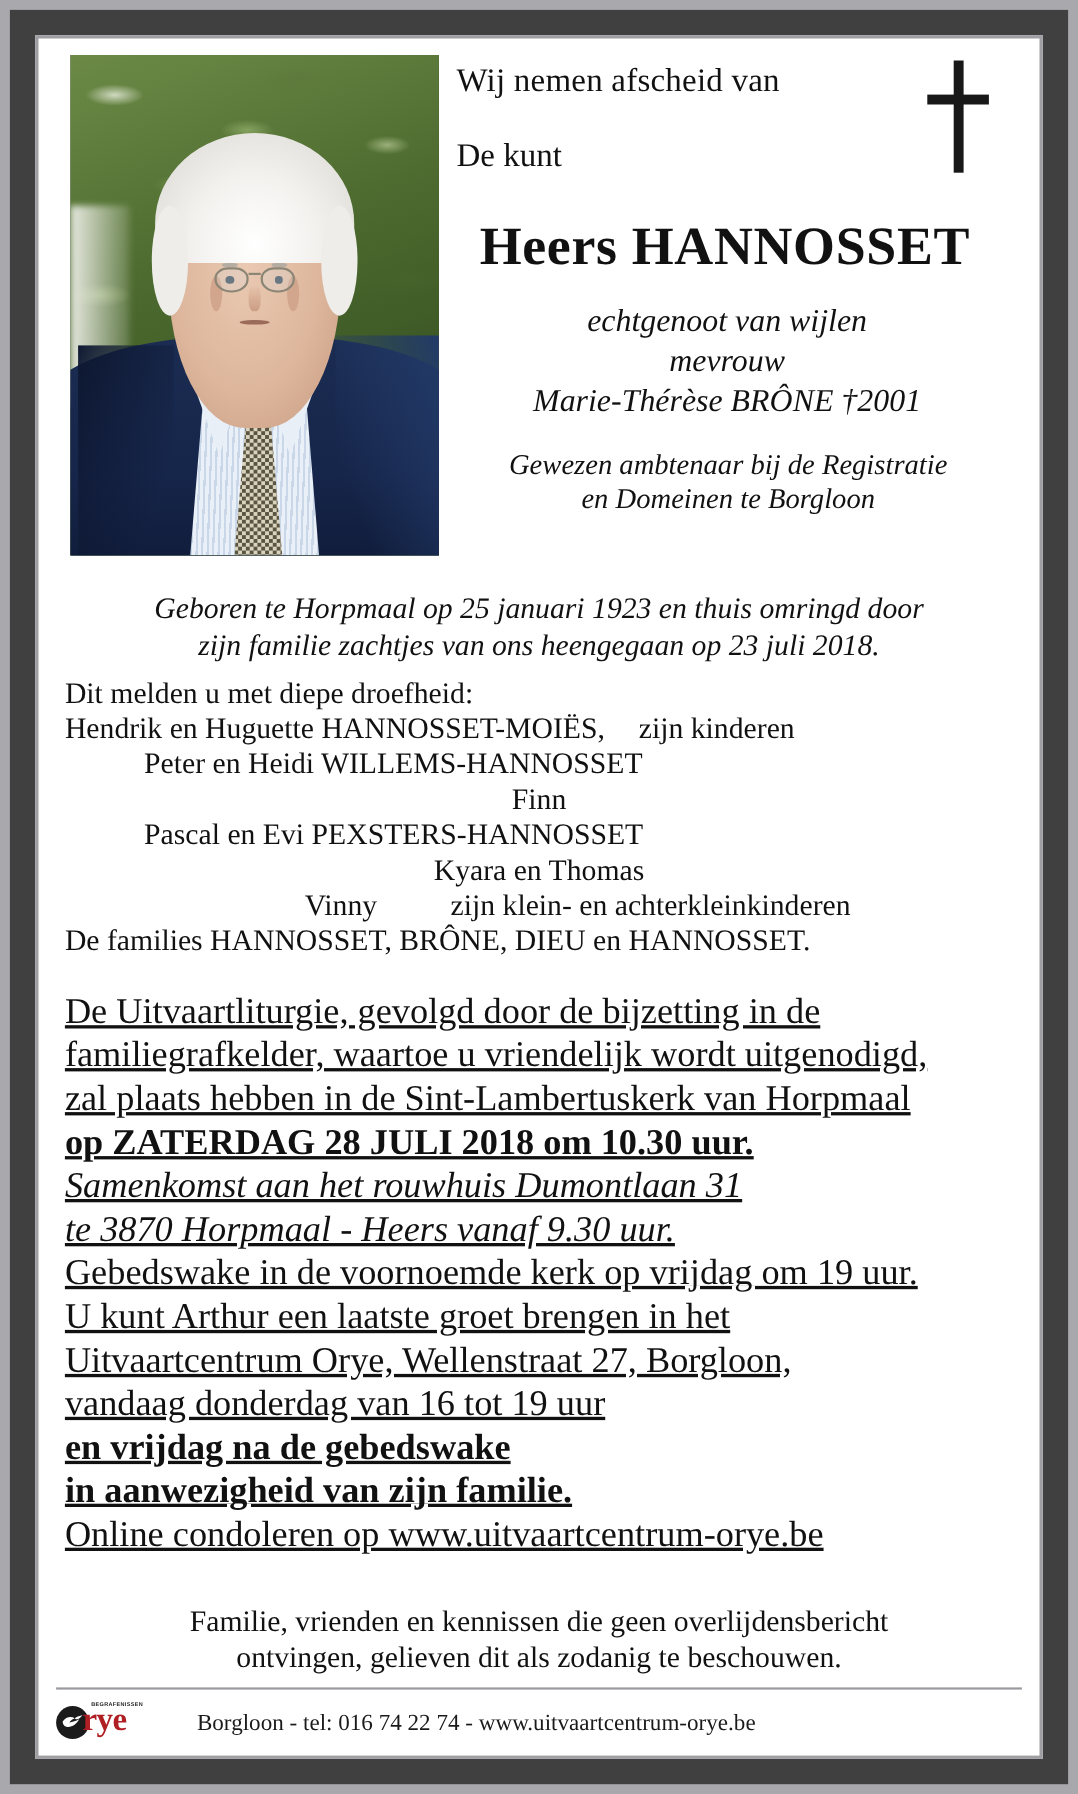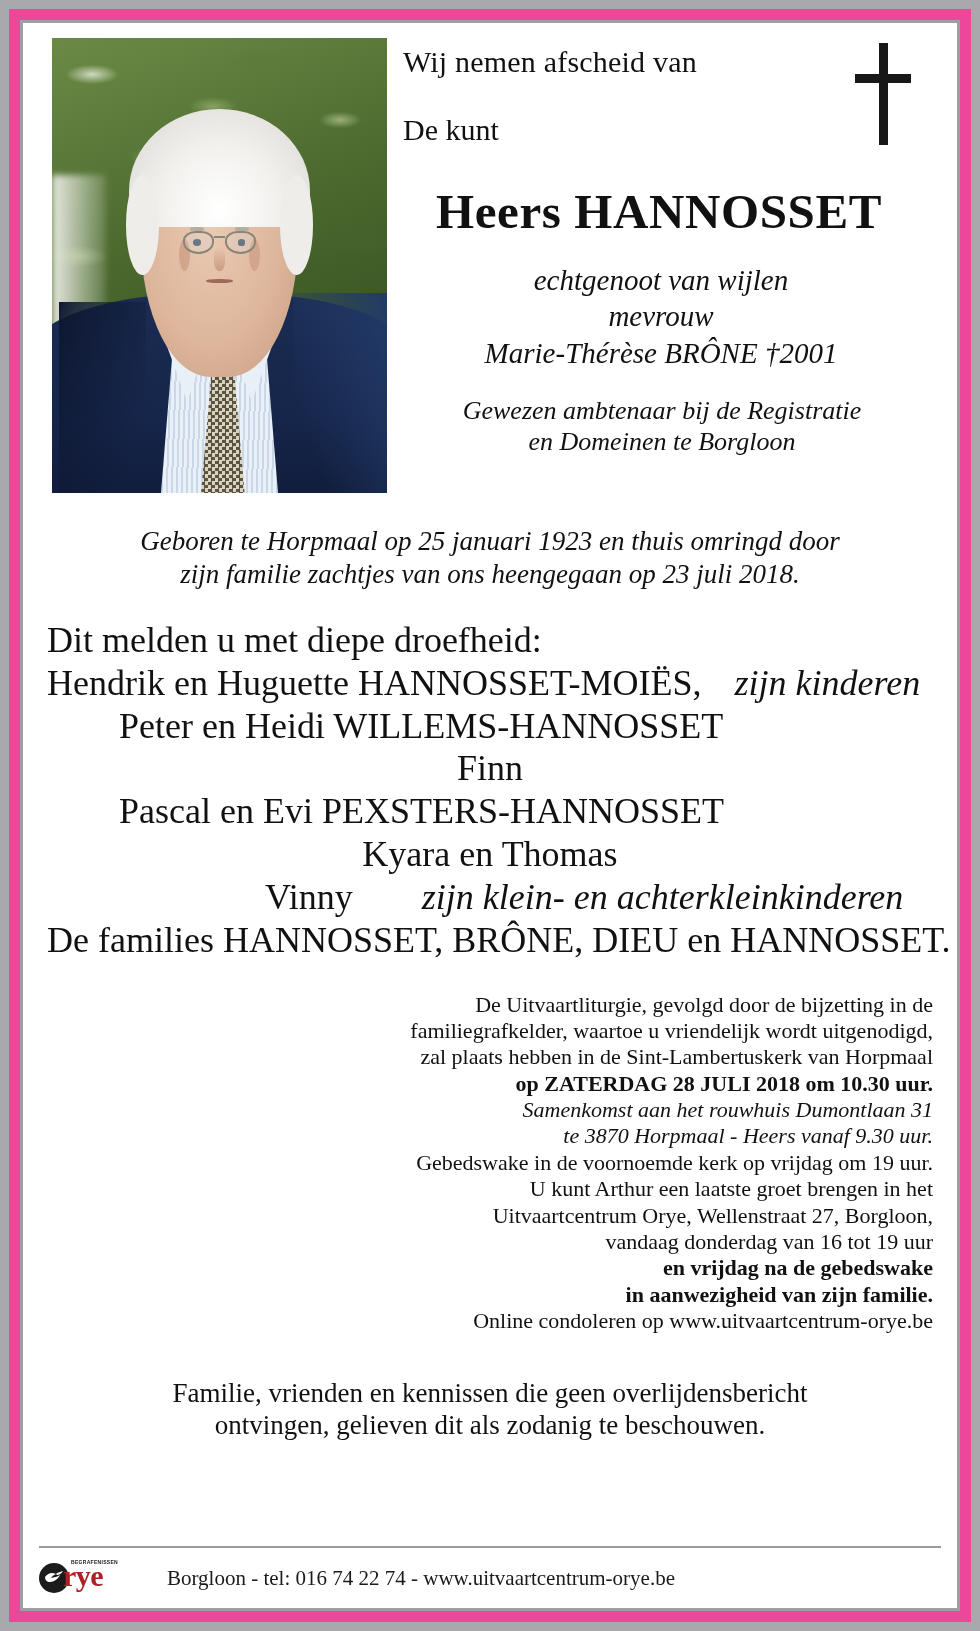--- a/index.html
+++ b/index.html
@@ -21,22 +21,22 @@
     width: 980px;
     height: 1631px;
     box-sizing: border-box;
     background: #a9a9ad;
     padding: 9px;
   }
   #card-white {
     box-sizing: border-box;
     width: 100%;
     height: 100%;
-    background: #ec4899;
-    padding: 11px;
+    background: #404040;
+    padding: 23px;
   }
   #card-inner {
     box-sizing: border-box;
     width: 100%;
     height: 100%;
     border: 3px solid #9e9ea3;
     background: #ffffff;
     position: relative;
     padding: 0;
   }
@@ -294,44 +294,44 @@
   
   .body-block { padding: 0 6px; }
   .born {
     text-align: center;
     font-style: italic;
     font-size: 27px;
     line-height: 1.22;
     margin-top: 32px;
   }
   .announce {
-    font-size: 36px;
+    font-size: 27px;
     line-height: 1.19;
-    margin-top: 28px;
+    margin-top: 11px;
   }
   .announce .l { display: block; white-space: nowrap; }
   .al-left   { text-align: left; }
   .al-center { text-align: center; }
   .al-ind    { padding-left: 72px; }
   .note {
-    font-style: italic;
   }
   .row-2col {
     display: flex;
     align-items: baseline;
     justify-content: flex-start;
   }
   .row-2col .main { white-space: nowrap; }
   .row-2col .note { margin-left: 24px; white-space: nowrap; }
 
   .service {
-    text-align: right;
-    font-size: 22px;
+    text-align: left;
+    font-size: 33px;
     line-height: 1.20;
     margin-top: 30px;
+    text-decoration: underline;
   }
   .service .l { display: block; white-space: nowrap; }
   .b { font-weight: bold; }
   .i { font-style: italic; }
 
   .closing {
     text-align: center;
     font-size: 27px;
     line-height: 1.20;
     margin-top: 42px;

